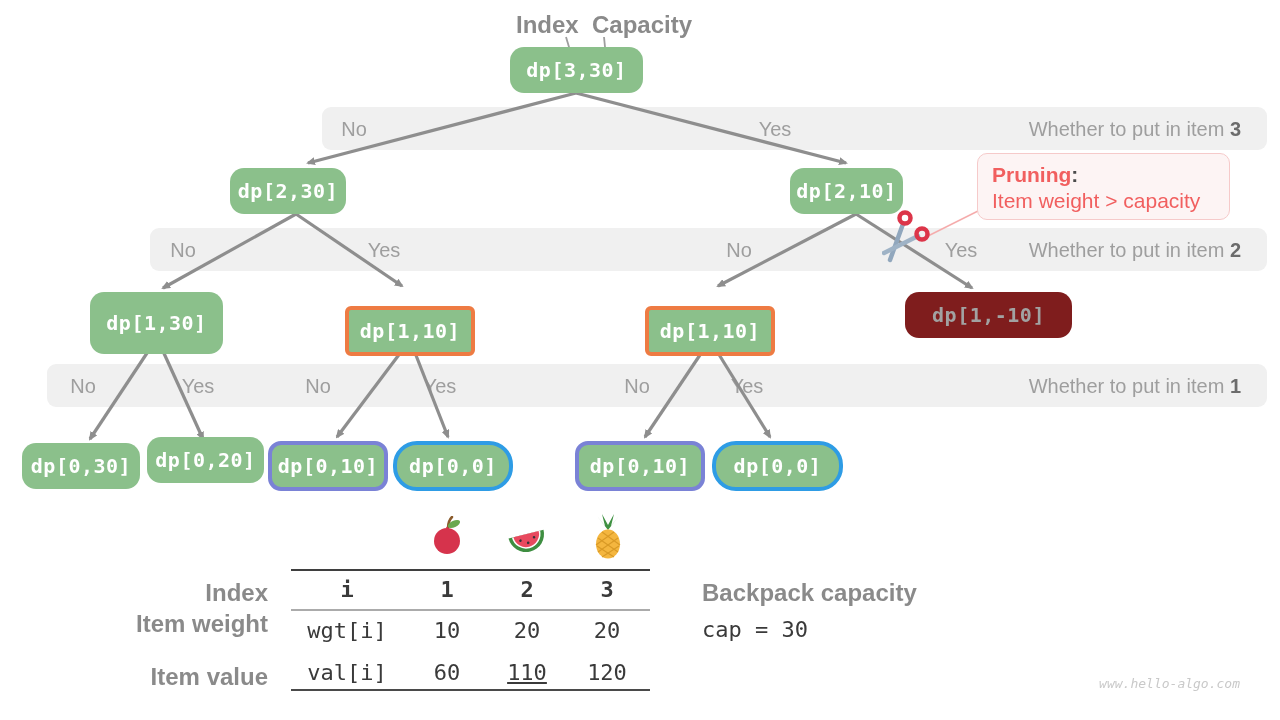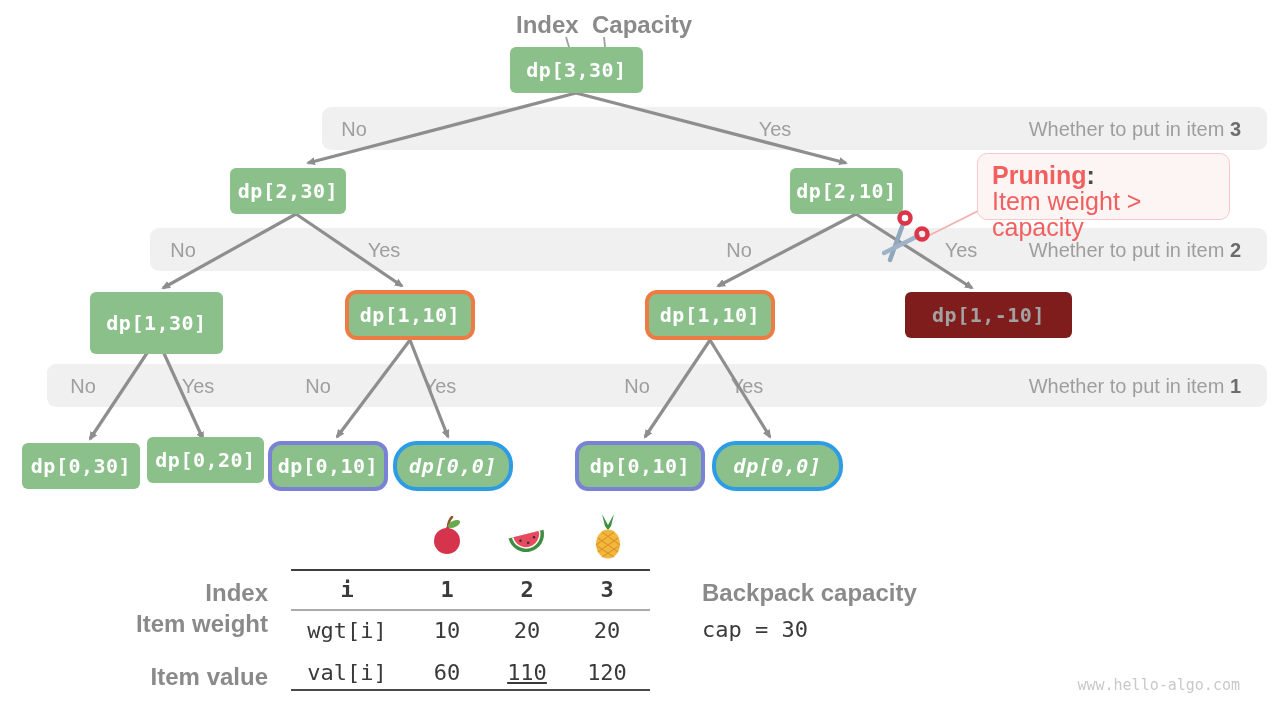--- a/index.html
+++ b/index.html
@@ -1,49 +1,49 @@
 <!DOCTYPE html>
 <html><head>
 <meta charset="utf-8">
 <style>
   html,body{margin:0;padding:0;background:#fff;}
   #stage{position:relative;width:1280px;height:720px;background:#ffffff;overflow:hidden;
          font-family:"Liberation Sans",sans-serif;}
   
   .node{position:absolute;display:flex;align-items:center;justify-content:center;
-        border-radius:6px;font-family:"DejaVu Sans Mono",monospace;font-weight:bold;
+        border-radius:14px;font-family:"DejaVu Sans Mono",monospace;font-weight:bold;
         font-size:20px;color:#fff;letter-spacing:.5px;z-index:3;box-sizing:border-box;}
   .node.green{background:#8BC08B;}
   .node.gray{background:#7f1d1d;color:#A2A2A2;}
-  .node.b-orange{border:4.5px solid #EE7B43;border-radius:12px;}
+  .node.b-orange{border:4.5px solid #EE7B43;border-radius:6px;margin-top:16px;}
   .node.b-purple{border:4.5px solid #7A82D6;border-radius:13px;}
-  .node.b-blue{border:4.5px solid #2E9CE5;border-radius:24px;font-style:italic;}
+  .node.b-blue{border:4.5px solid #2E9CE5;border-radius:24px;}
   
   .bar{position:absolute;height:43px;background:#F0F0F0;border-radius:9px;z-index:1;}
   .choice{position:absolute;top:50%;transform:translate(-50%,-50%);font-size:20px;color:#9E9E9E;white-space:nowrap;}
   .question{position:absolute;right:26px;top:50%;transform:translateY(-50%);
             font-size:20px;color:#9E9E9E;white-space:nowrap;}
   .question b{color:#6C6C6C;}
   
   .glabel{position:absolute;font-weight:bold;font-size:24px;color:#8A8A8A;white-space:nowrap;}
   .mono{position:absolute;font-family:"DejaVu Sans Mono",monospace;font-size:22px;color:#3A3A3A;white-space:nowrap;}
   .mono.bold{font-weight:bold;}
   .cell{transform:translateX(-50%);}
   .rlabel{transform:translateX(-100%);text-align:right;}
   .rule{position:absolute;height:2px;z-index:1;}
   svg.overlay{position:absolute;left:0;top:0;z-index:2;pointer-events:none;}
   .fruit{position:absolute;z-index:2;}
   
   #pruning{position:absolute;left:977px;top:153px;width:253px;height:67px;box-sizing:border-box;
            background:#FDF4F4;border:1.5px solid #F6CACA;border-radius:10px;z-index:5;
-           padding:8px 0 0 14px;font-size:25px;line-height:26px;color:#F15F5F;}
+           padding:8px 0 0 14px;font-size:21px;line-height:26px;color:#F15F5F;}
   #pruning .ttl{font-weight:bold;}
   #pruning .colon{color:#4A4A4A;font-weight:bold;}
   #watermark{position:absolute;right:40px;top:676px;font-family:"DejaVu Sans Mono",monospace;
-             font-size:15px;color:#C9C9C9;z-index:1;}
+             font-size:13px;color:#C9C9C9;z-index:1;font-style:italic;}
 </style>
 </head>
 <body>
 
 <div id="stage">
 
   <div class="glabel" style="left:516px;top:11px;">Index</div>
   <div class="glabel" style="left:592px;top:11px;">Capacity</div>
 
   <div class="bar" style="left:322px;top:107px;width:945px;">

